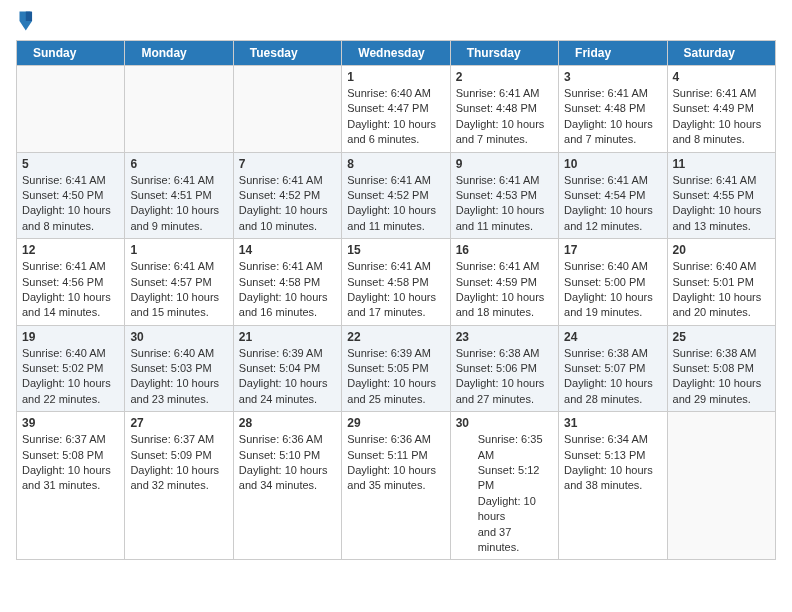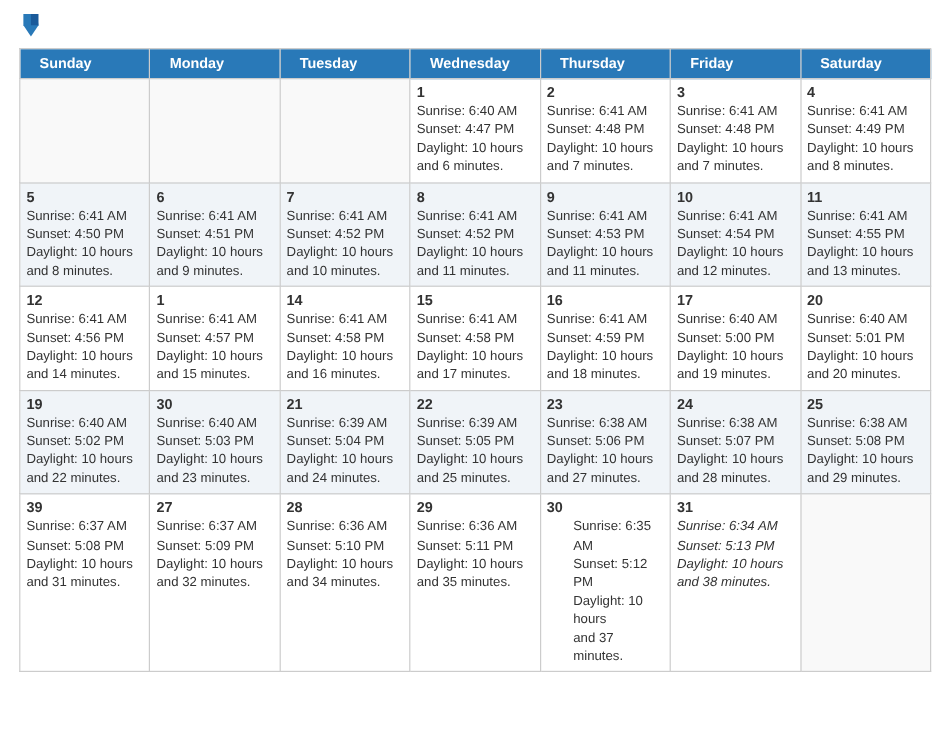--- a/index.html
+++ b/index.html
@@ -340,21 +340,21 @@
           </td>
           <td>
             <div class="day-num">30</div>
             <div class="day-info" style="white-space: pre-line; margin-left: 22px;">Sunrise: 6:35 AM
 Sunset: 5:12 PM
 Daylight: 10 hours
 and 37 minutes.</div>
           </td>
           <td>
             <div class="day-num">31</div>
-            <div class="day-info" style="white-space: pre-line; font-style: italic;">Sunrise: 6:34 AM
+            <div class="day-info" style="white-space: pre-line;">Sunrise: 6:34 AM
 Sunset: 5:13 PM
 Daylight: 10 hours
 and 38 minutes.</div>
           </td>
           <td class="empty"></td>
         </tr>
       </tbody>
   </table>
 </div>
 

